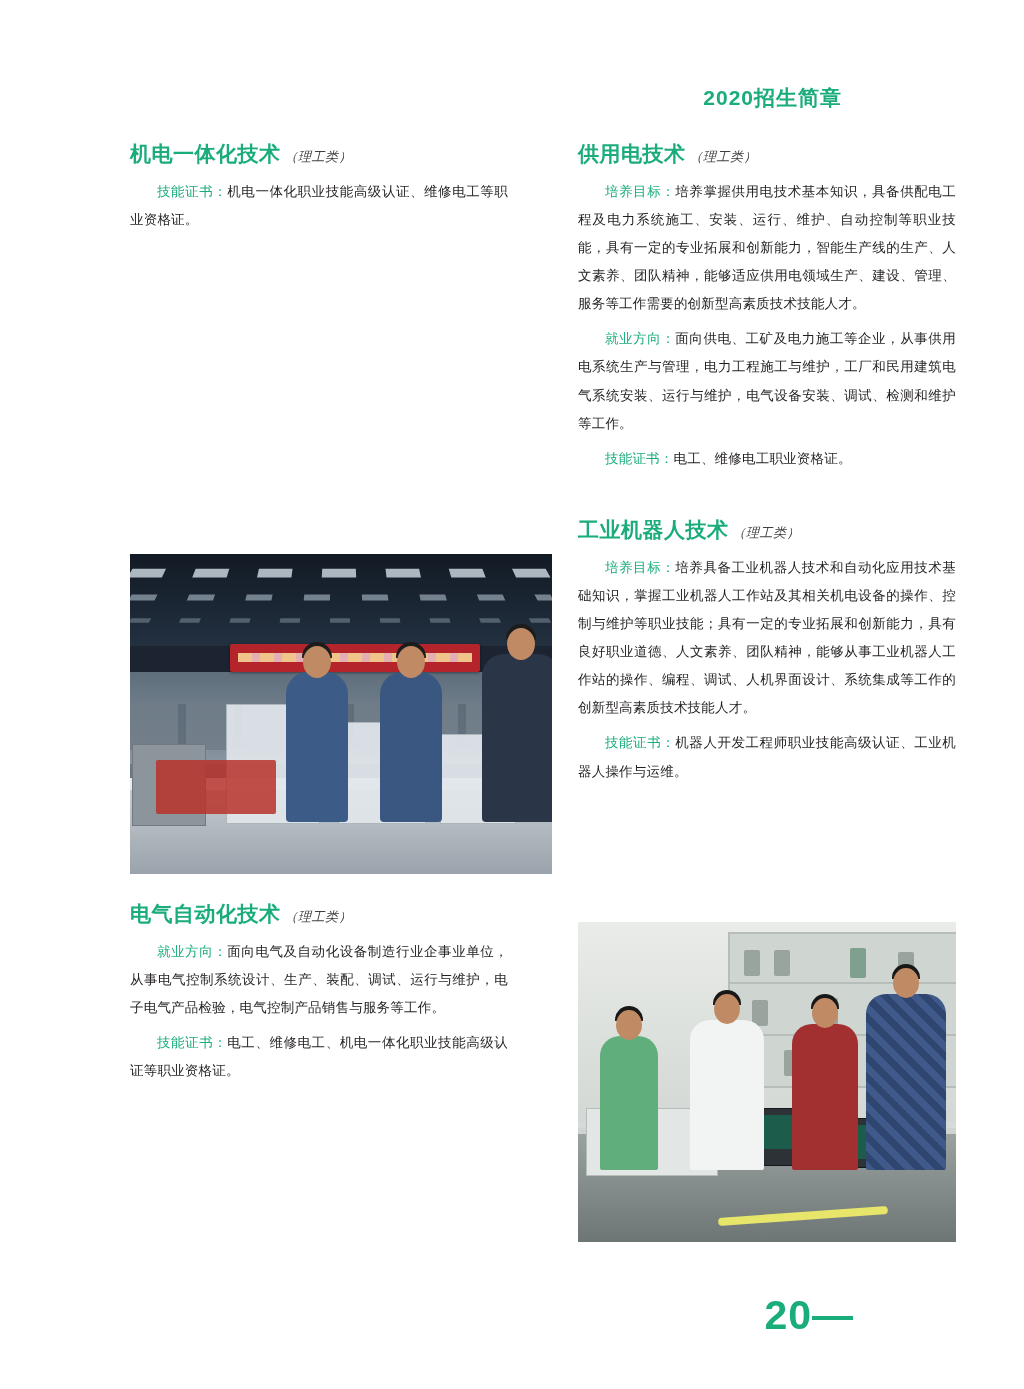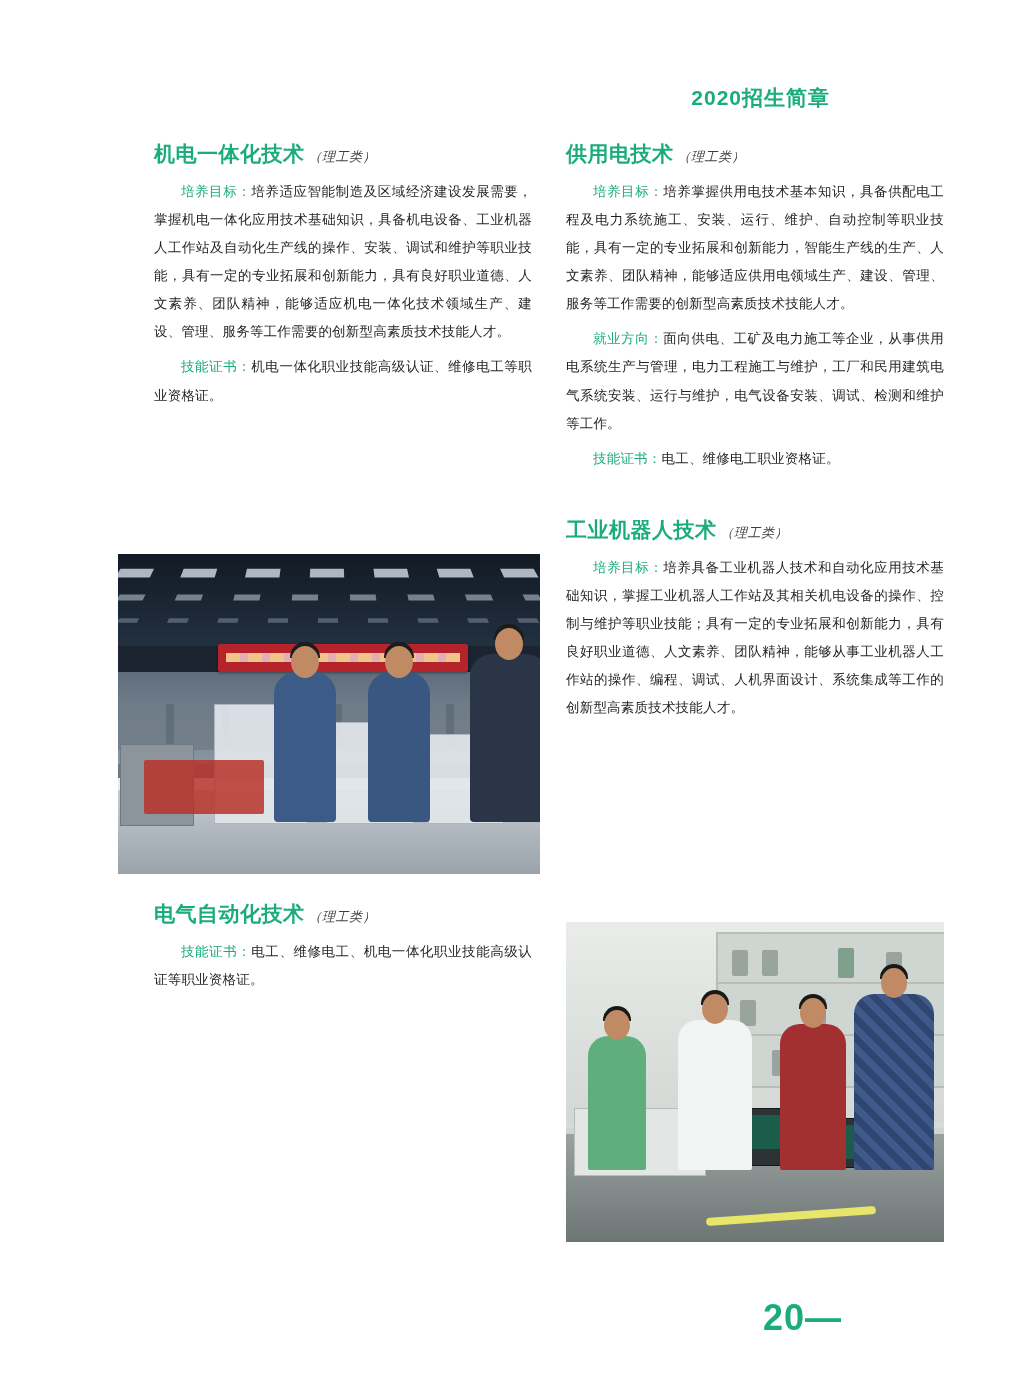--- a/index.html
+++ b/index.html
@@ -10,40 +10,40 @@
   body {
     width: 1024px;
     height: 1389px;
     position: relative;
     font-family: "Liberation Sans", sans-serif;
     color: #231f20;
     overflow: hidden;
   }
   .page {
     position: absolute;
-    left: 0; top: 0;
+    left: 12px; top: 0;
     width: 920px;
     height: 1389px;
   }
   .header-title {
     position: absolute;
     right: 90px;
     top: 84px;
     font-size: 21px;
     font-weight: bold;
     color: #1aad7a;
     letter-spacing: 1px;
     white-space: nowrap;
   }
   .col {
     position: absolute;
     top: 140px;
     width: 378px;
   }
-  .col-left { left: 118px; margin-left: 36px; }
+  .col-left { left: 118px; }
   .col-right { left: 566px; }
 
   .prog { margin-bottom: 0; }
   .prog-head {
     display: flex;
     align-items: baseline;
     margin-bottom: 10px;
   }
   .prog-name {
     font-size: 21px;
@@ -72,21 +72,21 @@
   }
   .photo {
     position: absolute;
     border: 0;
     overflow: hidden;
   }
   .page-num {
     position: absolute;
     right: 78px;
     bottom: 50px;
-    font-size: 36px;
+    font-size: 41px;
     font-weight: bold;
     color: #1aad7a;
     letter-spacing: 1px;
   }
 
   
   #photo-mechatronics {
     left: 118px;
     top: 554px;
     width: 422px;
@@ -238,21 +238,20 @@
 
   <div class="header-title">2020招生简章</div>
 
   <div class="col col-left">
 
     <div class="prog">
       <div class="prog-head">
         <span class="prog-name">机电一体化技术</span>
         <span class="prog-cat">（理工类）</span>
       </div>
-      <p class="para"><span class="lbl">培养目标：</span><span>培养适应智能制造及区域经济建设发展需要，掌握机电一体化应用技术基础知识，具备机电设备、工业机器人工作站及自动化生产线的操作、安装、调试和维护等职业技能，具有一定的专业拓展和创新能力，具有良好职业道德、人文素养、团队精神，能够适应机电一体化技术领域生产、建设、管理、服务等工作需要的创新型高素质技术技能人才。</span></p>
       <p class="para"><span class="lbl">技能证书：</span><span>机电一体化职业技能高级认证、维修电工等职业资格证。</span></p>
     </div>
 
   </div>
 
   <div class="photo" id="photo-mechatronics">
     <div class="p1-ceiling"></div>
     <div class="p1-lightrow"></div>
     <div class="p1-lightrow b"></div>
     <div class="p1-lightrow c"></div>
@@ -280,20 +279,21 @@
       <div class="head"></div>
     </div>
   </div>
 
   <div class="col col-left" style="top:900px;">
     <div class="prog">
       <div class="prog-head">
         <span class="prog-name">电气自动化技术</span>
         <span class="prog-cat">（理工类）</span>
       </div>
+      <p class="para"><span class="lbl">就业方向：</span><span>面向电气及自动化设备制造行业企事业单位，从事电气控制系统设计、生产、装配、调试、运行与维护，电子电气产品检验，电气控制产品销售与服务等工作。</span></p>
       <p class="para"><span class="lbl">技能证书：</span><span>电工、维修电工、机电一体化职业技能高级认证等职业资格证。</span></p>
     </div>
   </div>
 
   <div class="col col-right">
 
     <div class="prog">
       <div class="prog-head">
         <span class="prog-name">供用电技术</span>
         <span class="prog-cat">（理工类）</span>
@@ -305,20 +305,21 @@
 
   </div>
 
   <div class="col col-right" style="top:516px;">
     <div class="prog">
       <div class="prog-head">
         <span class="prog-name">工业机器人技术</span>
         <span class="prog-cat">（理工类）</span>
       </div>
       <p class="para"><span class="lbl">培养目标：</span><span>培养具备工业机器人技术和自动化应用技术基础知识，掌握工业机器人工作站及其相关机电设备的操作、控制与维护等职业技能；具有一定的专业拓展和创新能力，具有良好职业道德、人文素养、团队精神，能够从事工业机器人工作站的操作、编程、调试、人机界面设计、系统集成等工作的创新型高素质技术技能人才。</span></p>
+      <p class="para"><span class="lbl">技能证书：</span><span>机器人开发工程师职业技能高级认证、工业机器人操作与运维。</span></p>
     </div>
   </div>
 
   <div class="photo" id="photo-robotics">
     <div class="p2-wall"></div>
     <div class="p2-shelf">
       <div class="p2-shelfitem" style="left:14px;top:16px;"></div>
       <div class="p2-shelfitem" style="left:44px;top:16px;"></div>
       <div class="p2-shelfitem" style="left:120px;top:14px;height:30px;background:#7fa08c;"></div>
       <div class="p2-shelfitem" style="left:168px;top:18px;"></div>

